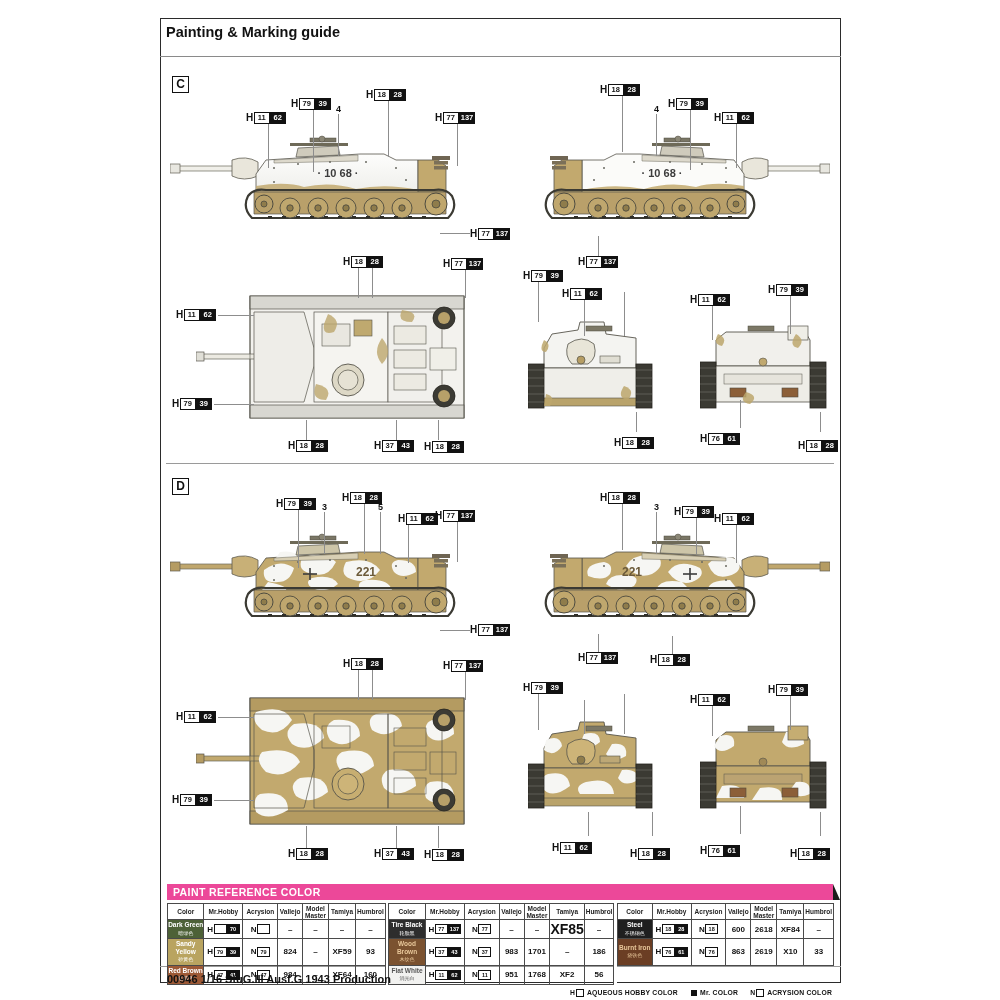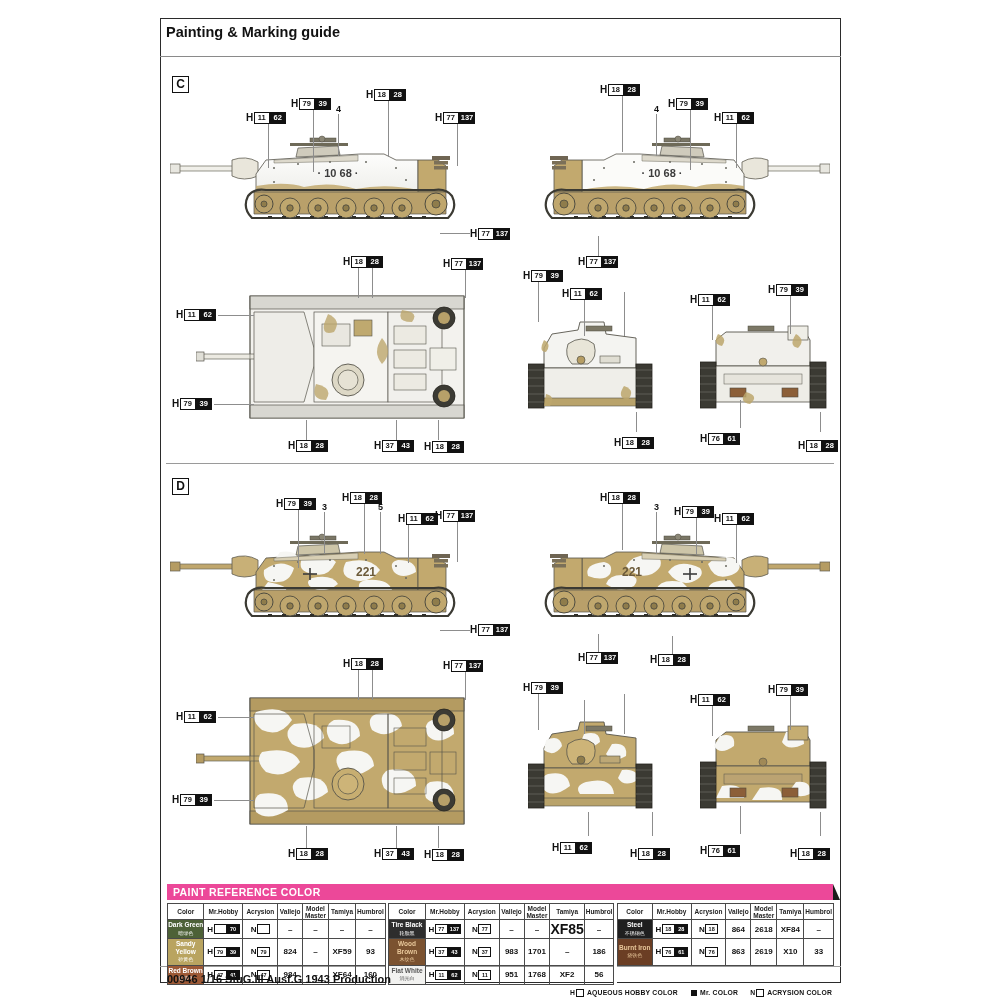--- a/index.html
+++ b/index.html
@@ -1066,21 +1066,21 @@
             </td>
             <td><span class="code">
                 <span class="lt">H</span>
                 <span class="wbox">18</span>
                 <span class="bbox">28</span>
               </span></td>
             <td><span class="code">
                 <span class="lt">N</span>
                 <span class="wbox">18</span>
               </span></td>
-            <td style="font-size: 8px;">864</td>
+            <td style="font-size: 8px;">600</td>
             <td style="font-size: 8px;">2618</td>
             <td style="font-size: 8px;">XF84</td>
             <td style="font-size: 8px;">–</td>
           </tr>
           <tr>
             <td style="background: rgb(185, 164, 96);">
               <div class="sw" style="color: rgb(255, 255, 255);"><span>Sandy Yellow</span><br><span class="cn">砂黄色</span></div>
             </td>
             <td><span class="code">
                 <span class="lt">H</span>

